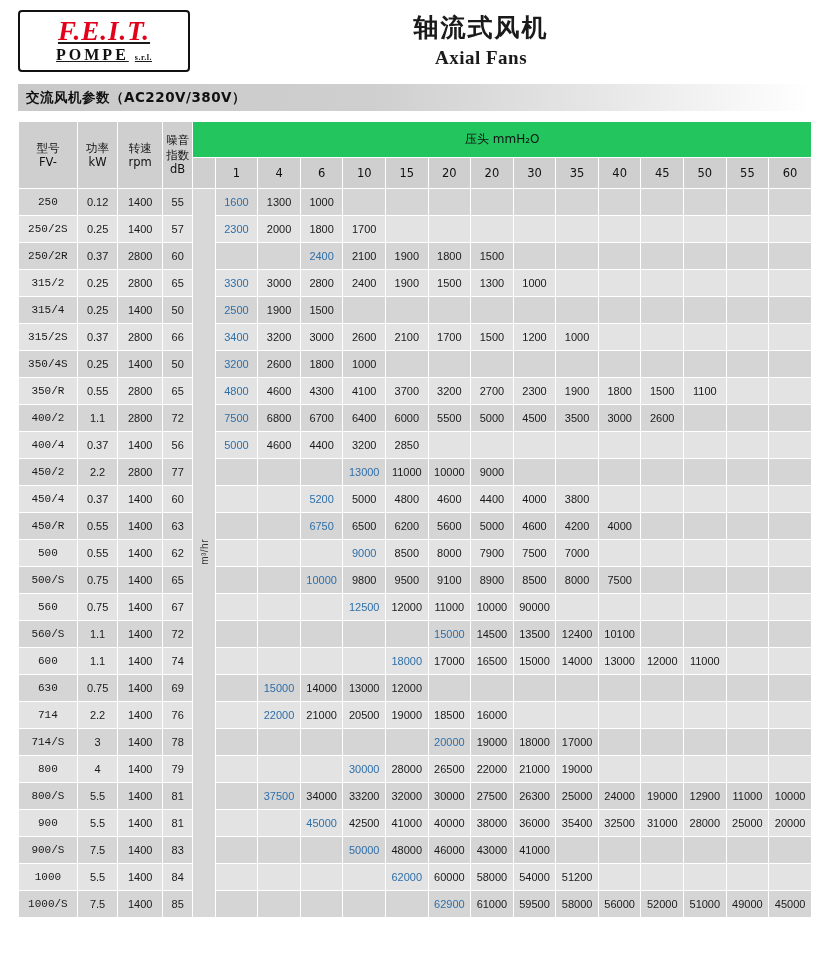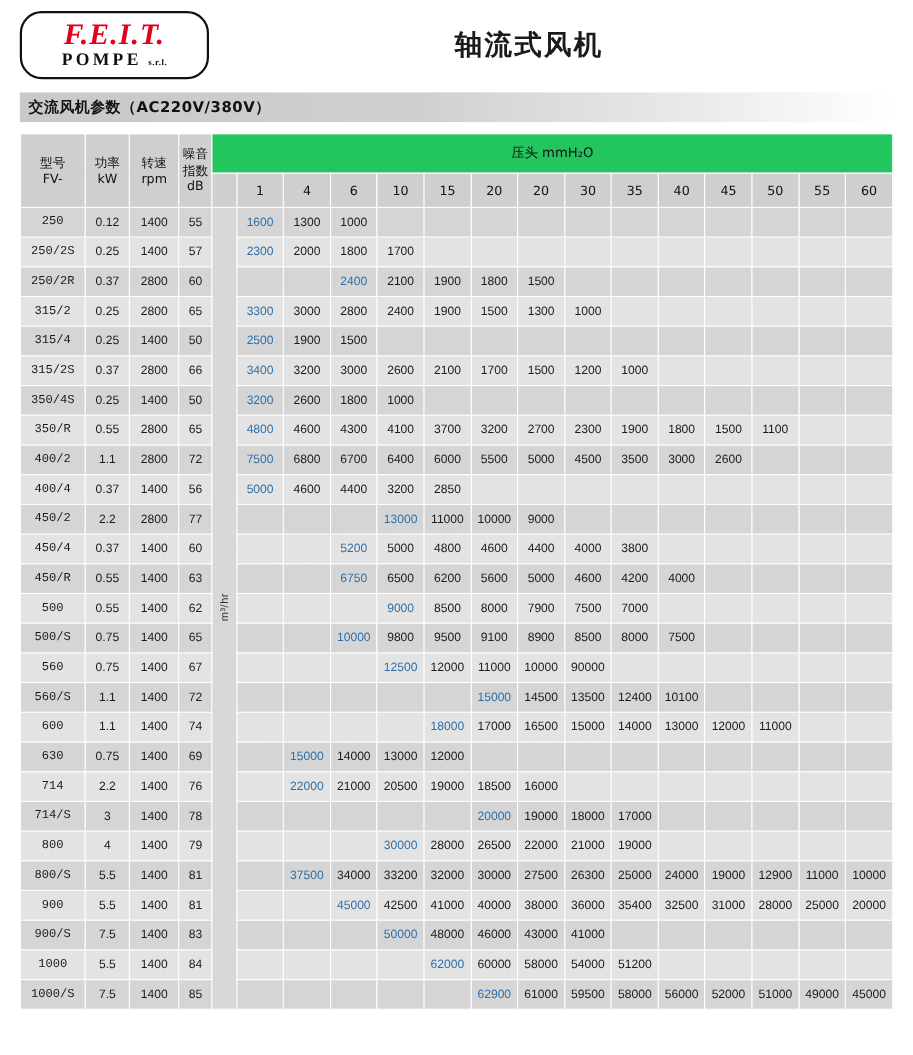--- a/index.html
+++ b/index.html
@@ -29,27 +29,28 @@
     display: flex;
     align-items: center;
     padding: 10px 18px 6px 18px;
     height: 78px;
     box-sizing: border-box;
   }
   .logo-box {
     width: 168px;
     height: 58px;
     border: 2px solid #111;
-    border-radius: 20px;
+    border-radius: 4px;
     display: flex;
     flex-direction: column;
     align-items: center;
     justify-content: center;
     flex: none;
     background: #fff;
+    text-decoration: underline;
   }
   .logo-top {
     font-family: "Liberation Serif", serif;
     font-weight: bold;
     font-style: italic;
     font-size: 27px;
     color: #e2001a;
     letter-spacing: 1px;
     line-height: 1;
   }
@@ -234,20 +235,21 @@
   <div class="header">
     <div class="logo-box">
       <div class="logo-top">F.E.I.T.</div>
       <div class="logo-bottom">
         <span>POMPE</span>
         <span class="logo-sub">s.r.l.</span>
       </div>
     </div>
     <div class="title-block">
       <div class="title-cn">轴流式风机</div>
+      <div class="title-en">Axial Fans</div>
     </div>
   </div>
 
   <div class="section-bar">
     <span>交流风机参数（AC220V/380V）</span>
   </div>
 
   <div class="watermark">
     <div class="wm-text wm-cn">动易</div>
     <div class="wm-text wm-en">star</div>

